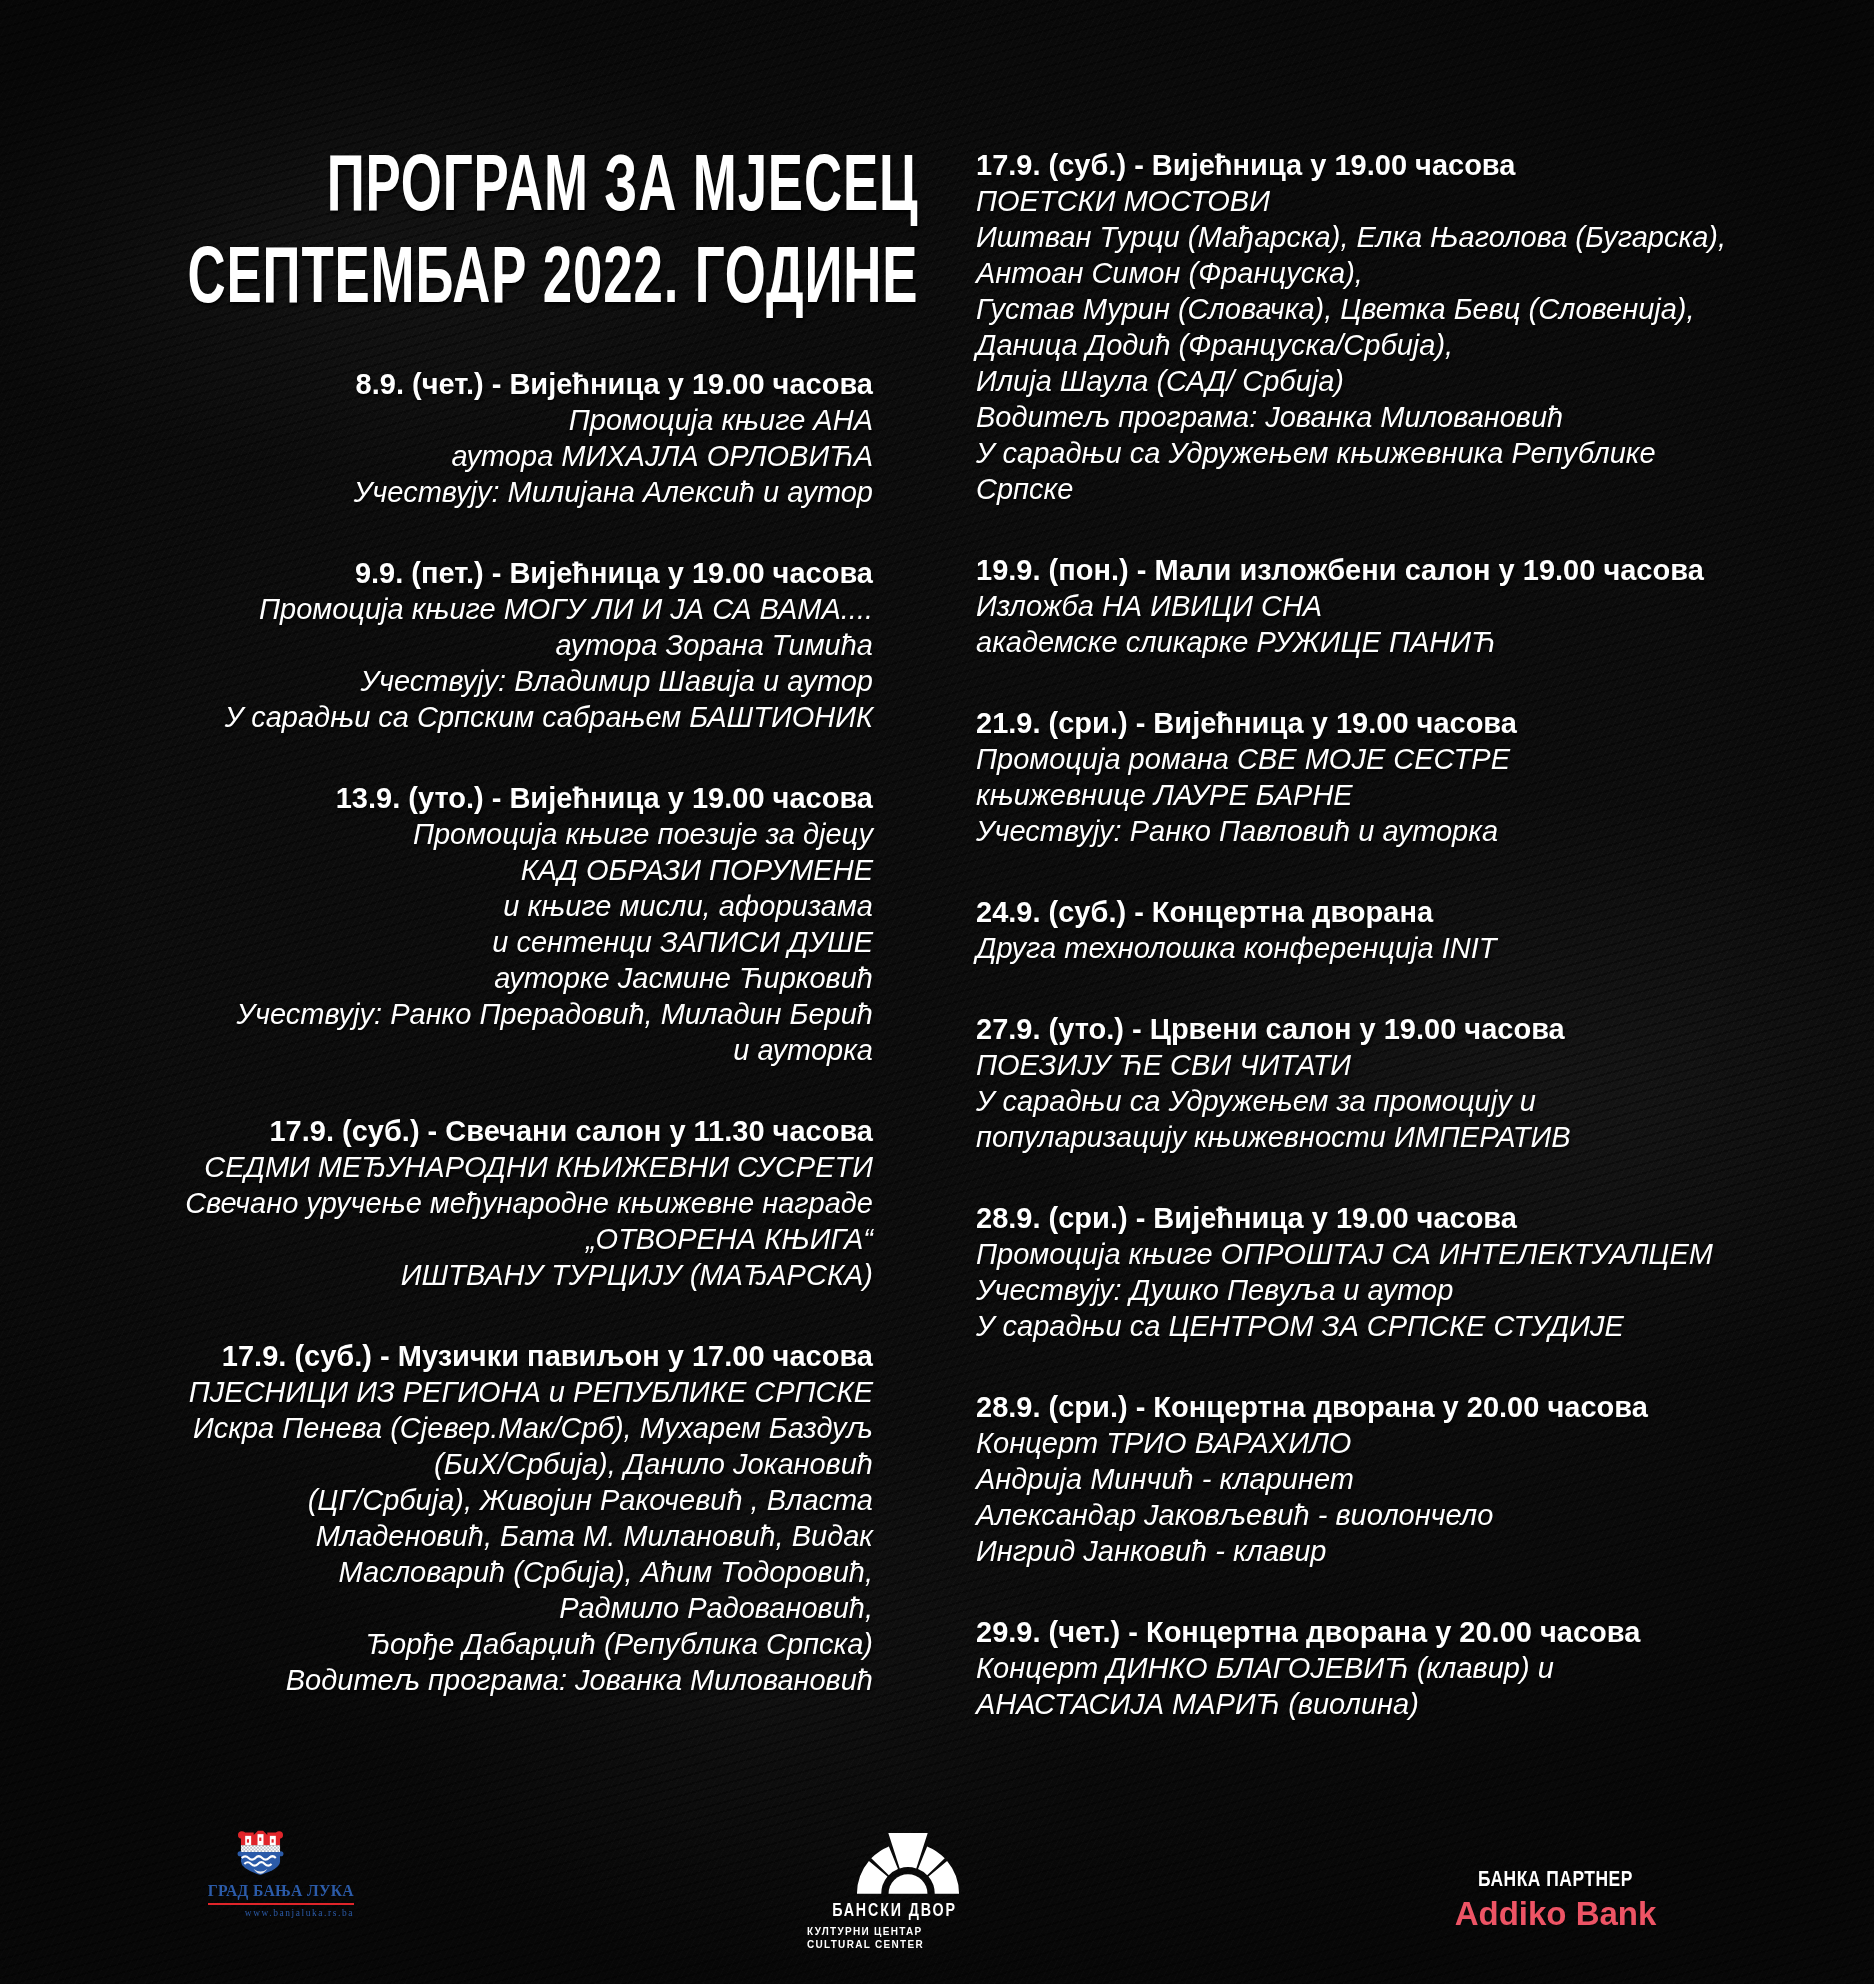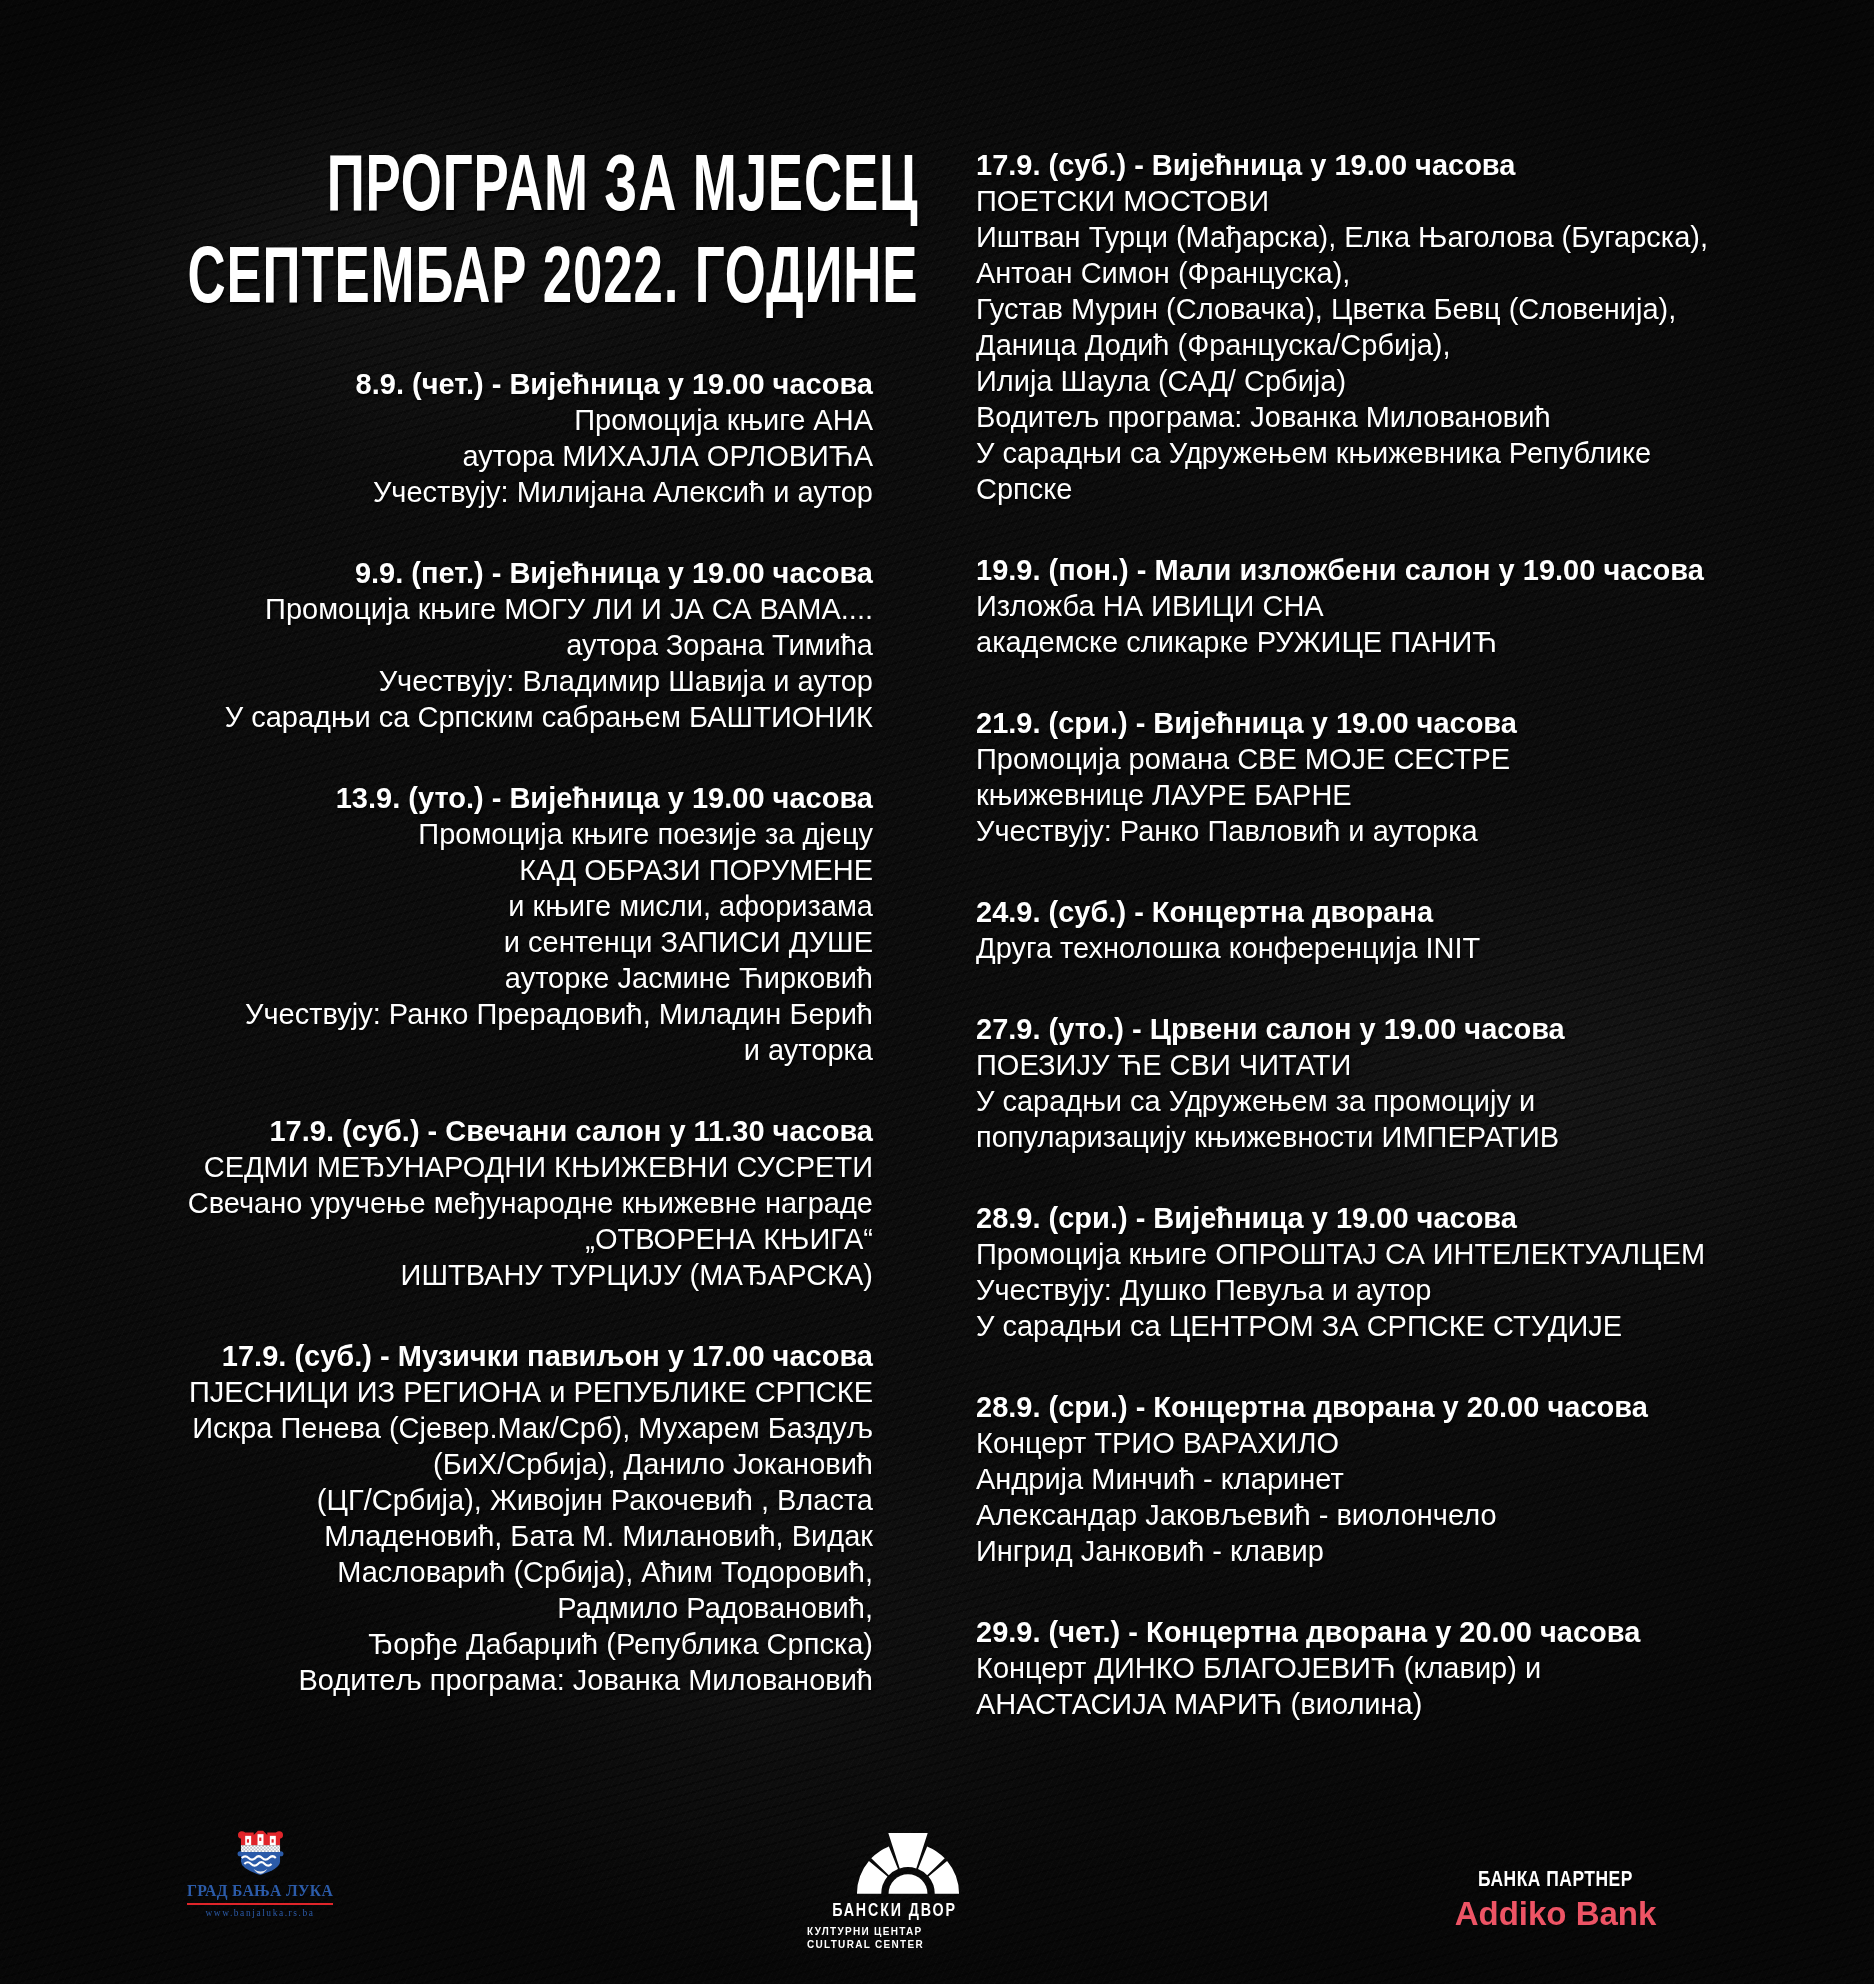--- a/index.html
+++ b/index.html
@@ -32,23 +32,23 @@
     transform:scaleX(0.66);transform-origin:100% 0;
     text-shadow:1.9px 2.5px 4.4px rgba(0,0,0,0.9);
   }
   .title .tl{display:block;}
   .events-left{margin-right:45px;}
   .event{
     font-size:29px;line-height:36px;margin-bottom:45px;white-space:nowrap;
     text-shadow:1.3px 1.9px 3.8px rgba(0,0,0,0.9);
   }
   .event .hdr{font-weight:700;}
-  .event .line{font-weight:400;}
+  .event .line{font-weight:400;font-style:italic;}
   
-  .logo-city{position:absolute;left:166px;top:1828px;width:188px;text-align:center;z-index:2;}
+  .logo-city{position:absolute;left:166px;top:1828px;width:188px;text-align:right;z-index:2;}
   .logo-city svg{display:block;margin:0 auto;}
   .city-name{
     display:inline-block;margin-top:6.3px;padding-bottom:3.1px;
     font-family:"Liberation Serif",serif;font-weight:700;font-size:15.7px;
     letter-spacing:0.3px;border-bottom:2.5px solid #e0252a;
   }
   .city-url{font-family:Liberation Serif, serif;font-size:9.4px;letter-spacing:1.6px;margin-top:3.1px;}
   .logo-bd{position:absolute;left:807px;top:1833px;width:201px;text-align:left;color:#fff;z-index:2;}
   .logo-bd svg{display:block;margin:0 auto;}
   .bd-name{font-size:19px;font-weight:700;letter-spacing:2.5px;margin-top:3.8px;white-space:nowrap;

